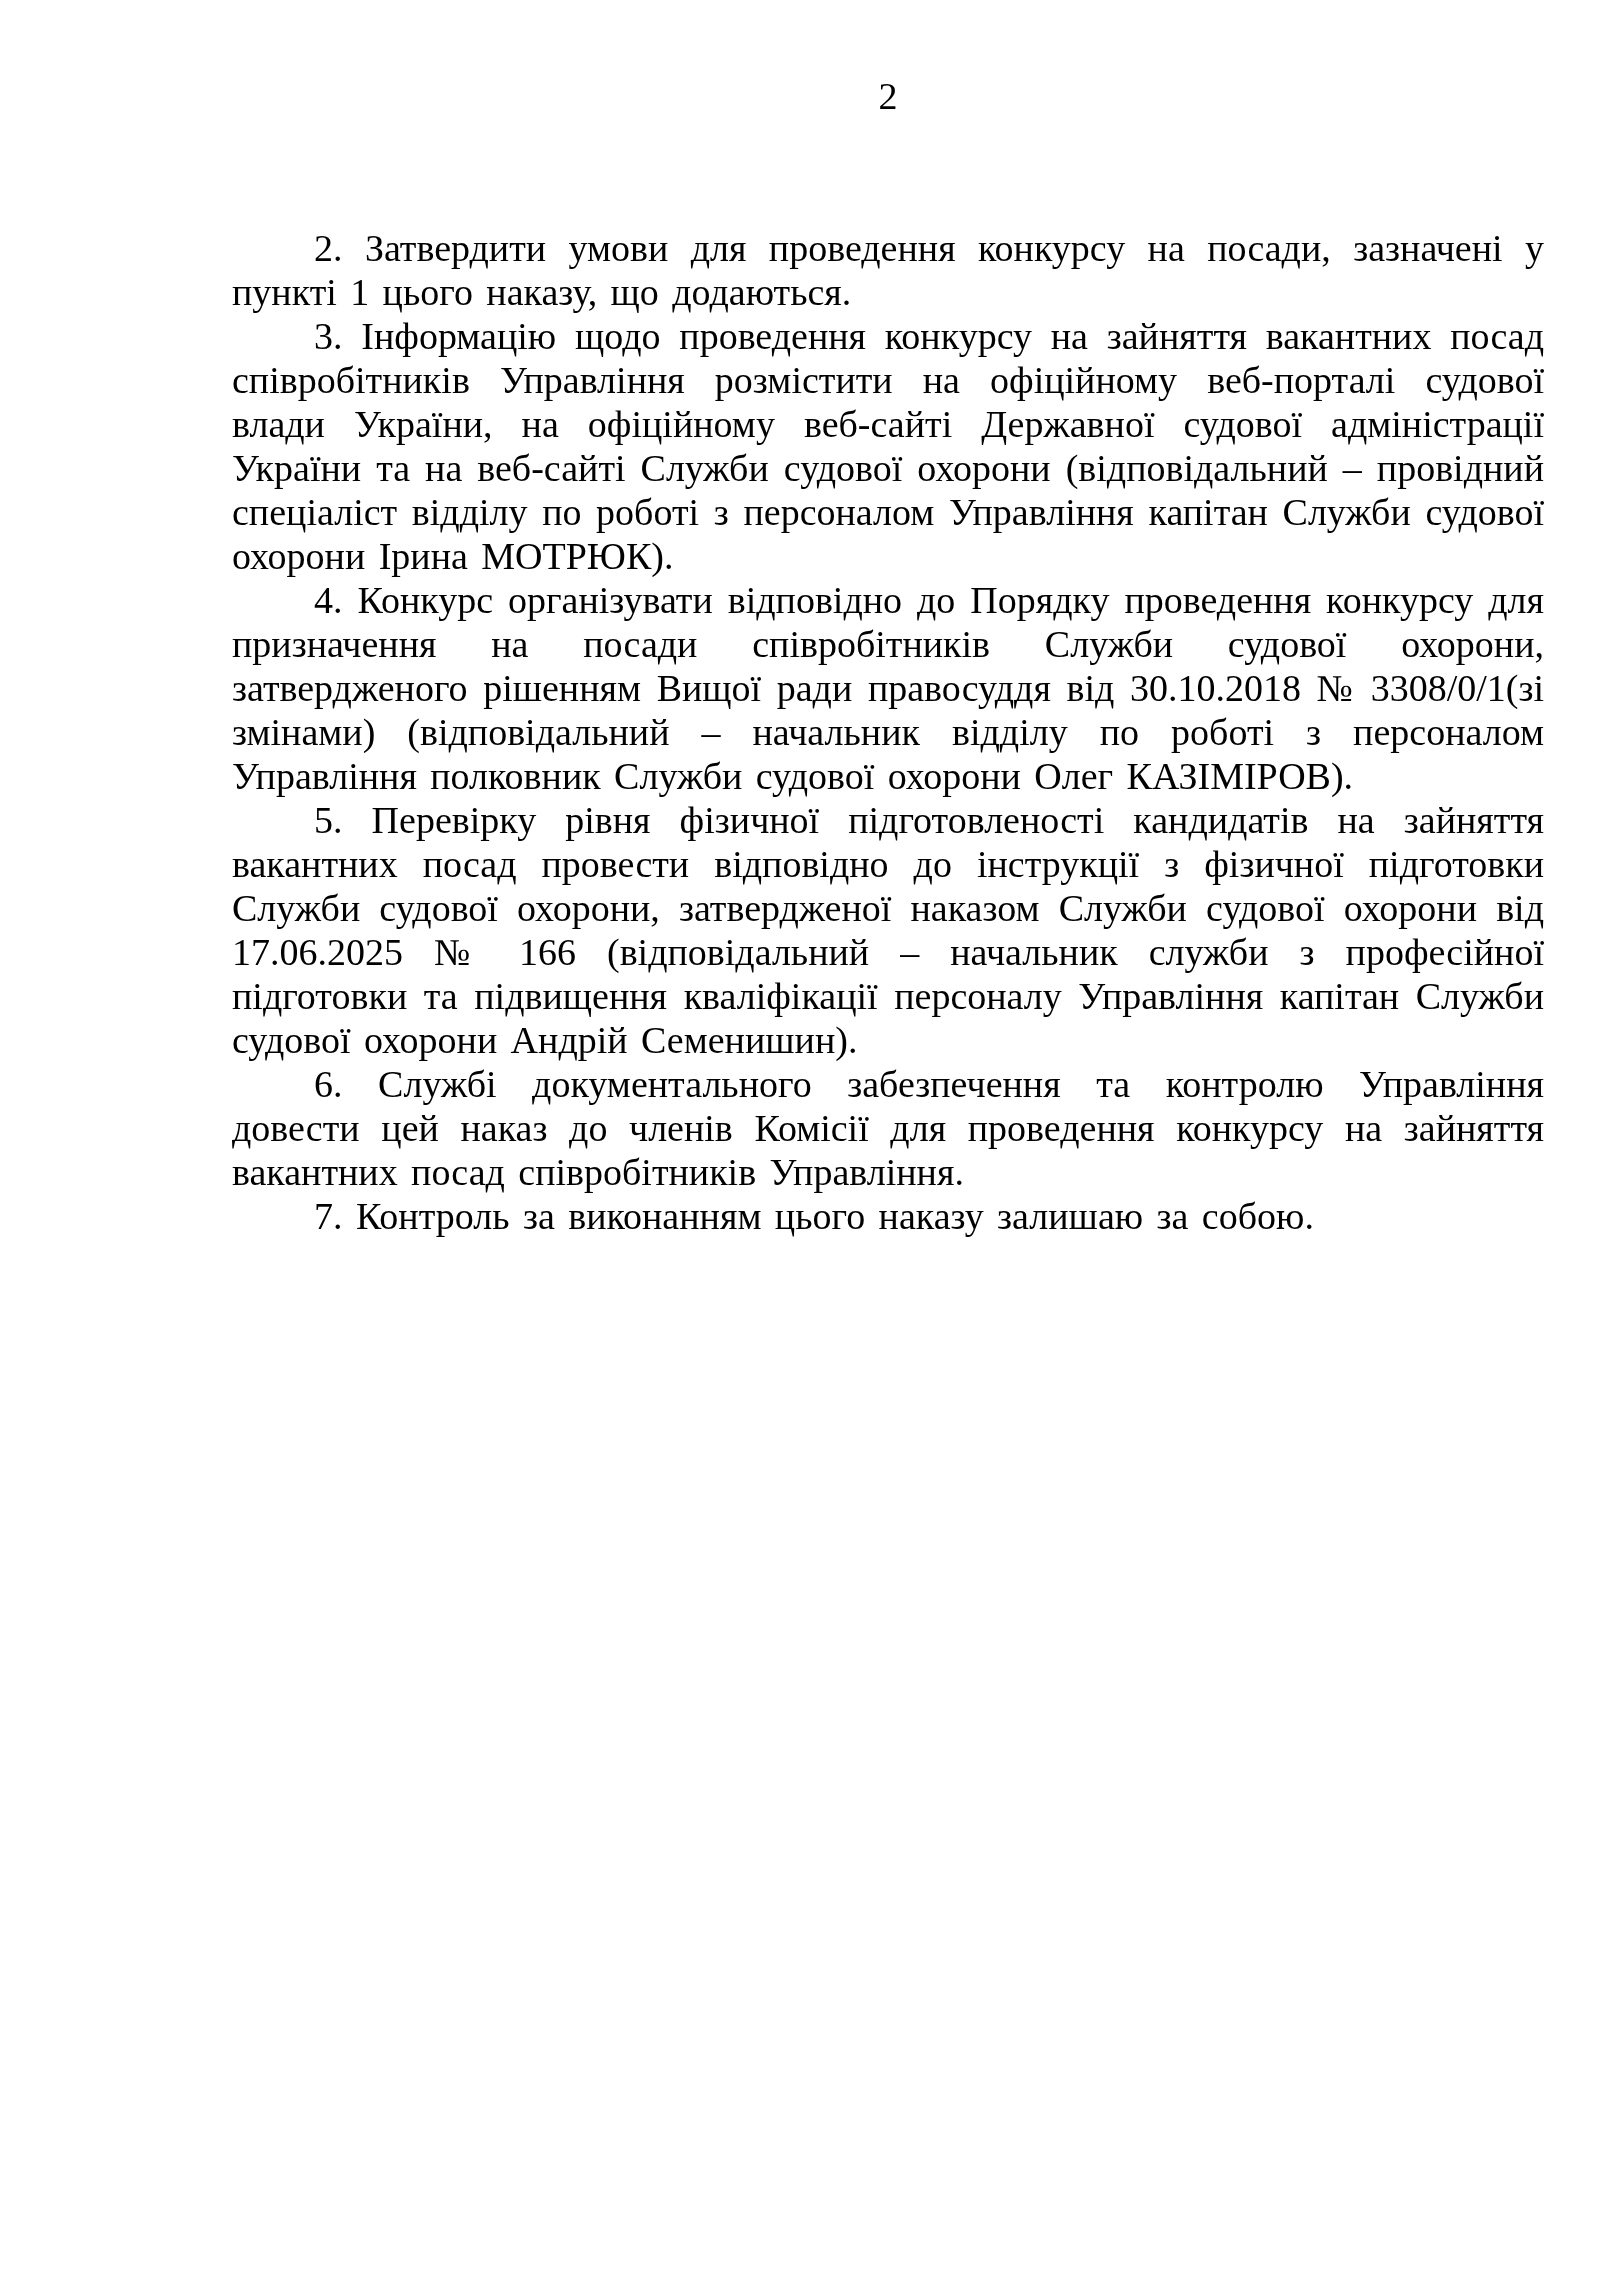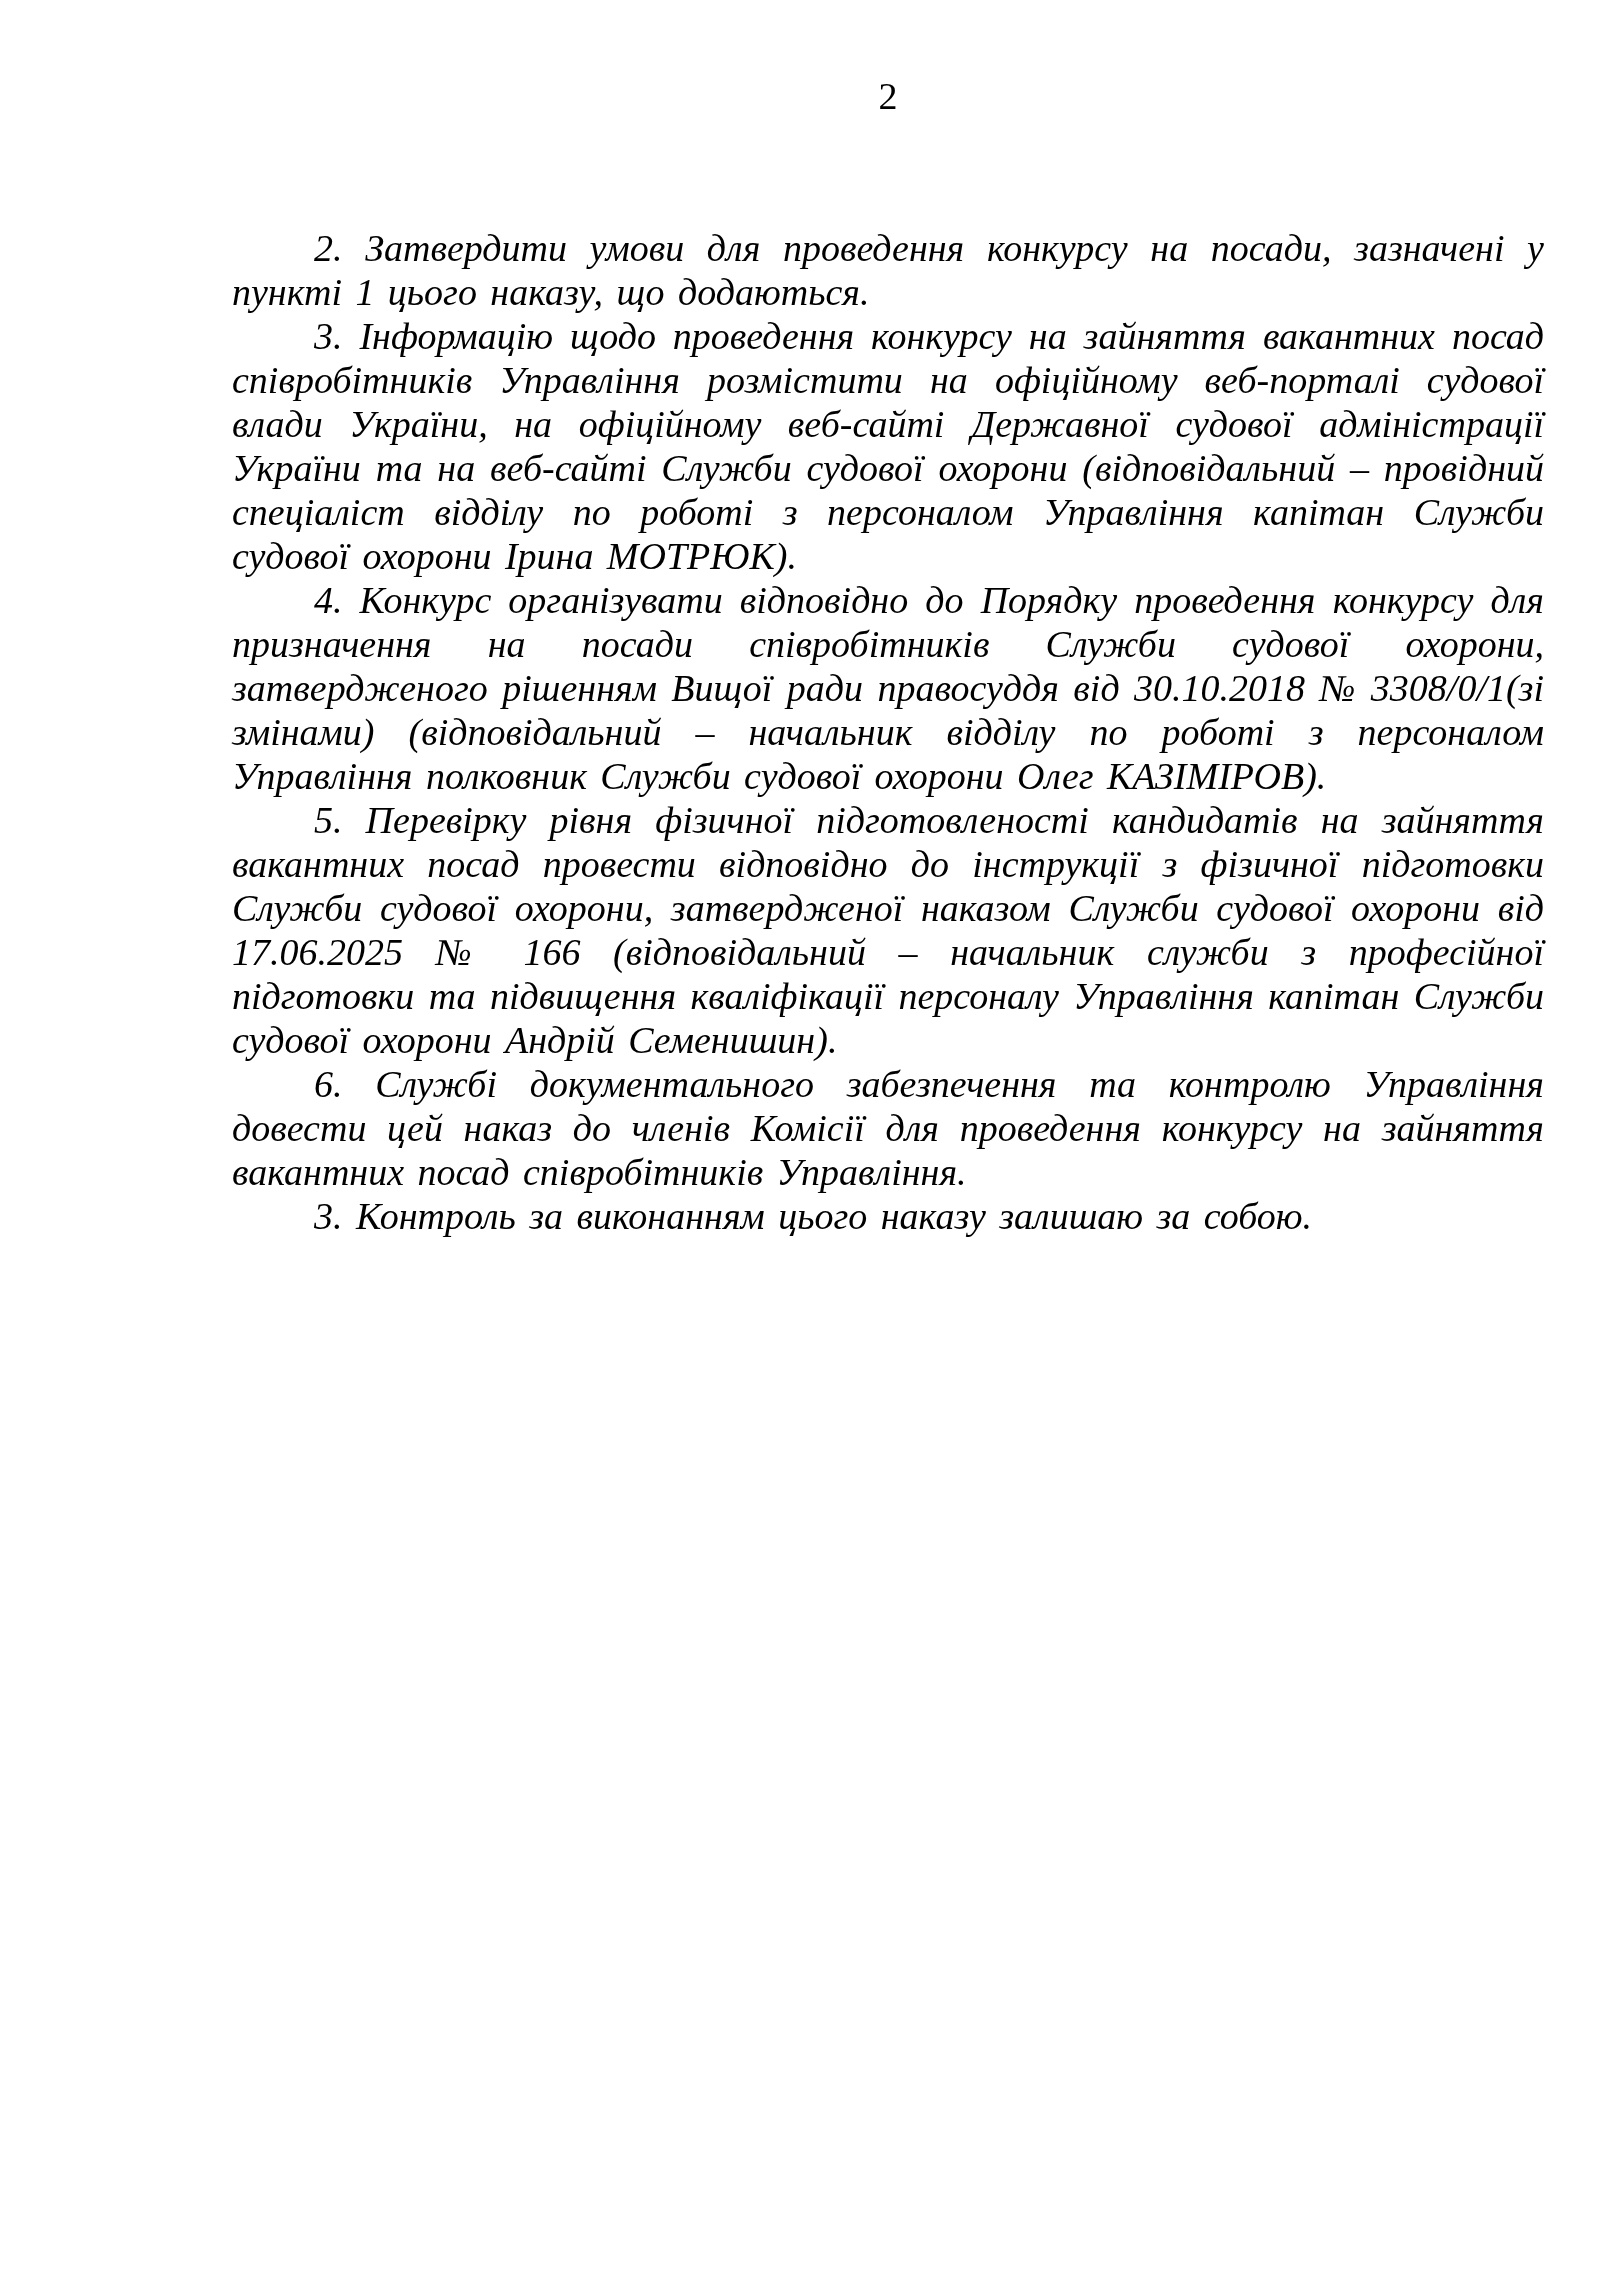--- a/index.html
+++ b/index.html
@@ -32,21 +32,20 @@
   .body-text {
     margin-top: 111px;
   }
   .body-text p {
     margin: 0;
     font-size: 38px;
     line-height: 44px;
     text-align: justify;
     text-indent: 82px;
     word-spacing: 3.9px;
-    font-style: italic;
   }
   .signature {
     margin-top: 137px;
     font-size: 38px;
     line-height: 44px;
   }
   .signature .sig-line2 {
     position: relative;
     white-space: nowrap;
   }
@@ -65,19 +64,19 @@
   <div class="content">
 
     <div class="page-number">2</div>
 
     <div class="body-text">
       <p>2. Затвердити умови для проведення конкурсу на посади, зазначені у пункті 1 цього наказу, що додаються.</p>
       <p>3. Інформацію щодо проведення конкурсу на зайняття вакантних посад співробітників Управління розмістити на офіційному веб-порталі судової влади України, на офіційному веб-сайті Державної судової адміністрації України та на веб-сайті Служби судової охорони (відповідальний – провідний спеціаліст відділу по роботі з персоналом Управління капітан Служби судової охорони Ірина МОТРЮК).</p>
       <p>4. Конкурс організувати відповідно до Порядку проведення конкурсу для призначення на посади співробітників Служби судової охорони, затвердженого рішенням Вищої ради правосуддя від 30.10.2018 № 3308/0/1(зі змінами) (відповідальний – начальник відділу по роботі з персоналом Управління полковник Служби судової охорони Олег КАЗІМІРОВ).</p>
       <p>5. Перевірку рівня фізичної підготовленості кандидатів на зайняття вакантних посад провести відповідно до інструкції з фізичної підготовки Служби судової охорони, затвердженої наказом Служби судової охорони від 17.06.2025 № 166 (відповідальний – начальник служби з професійної підготовки та підвищення кваліфікації персоналу Управління капітан Служби судової охорони Андрій Семенишин).</p>
       <p>6. Службі документального забезпечення та контролю Управління довести цей наказ до членів Комісії для проведення конкурсу на зайняття вакантних посад співробітників Управління.</p>
-      <p>3. Контроль за виконанням цього наказу залишаю за собою.</p>
+      <p>7. Контроль за виконанням цього наказу залишаю за собою.</p>
     </div>
 
 
   </div>
 </div>
 
 
 </body></html>

